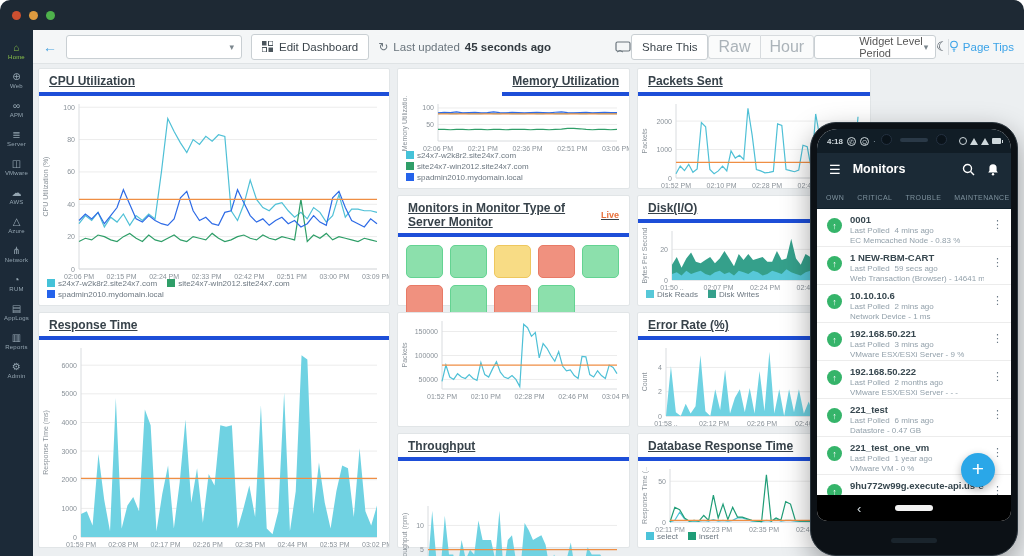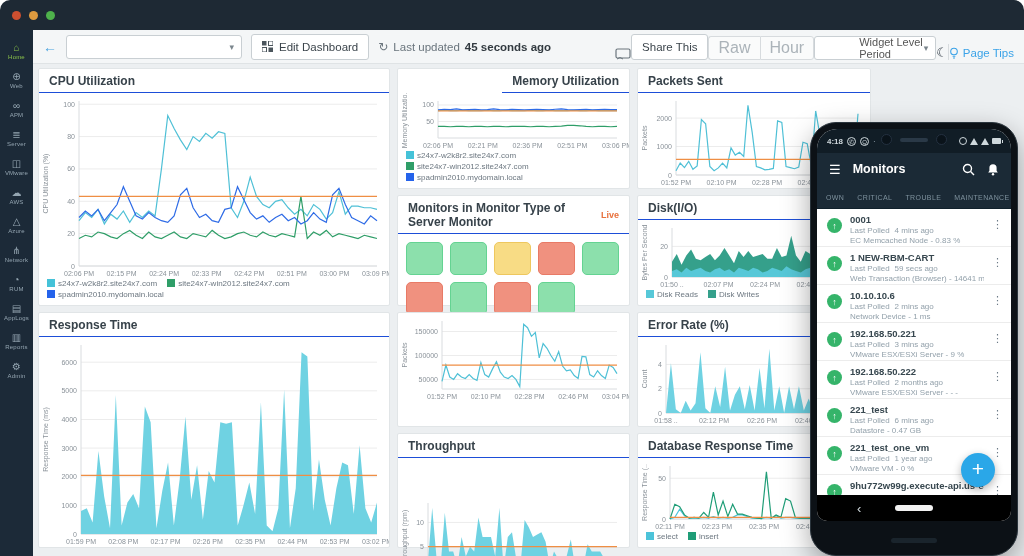--- a/index.html
+++ b/index.html
@@ -19,33 +19,33 @@
   .main{position:absolute;left:33px;top:30px;right:0;bottom:0;background:#eceff1;}
   .toolbar{height:34px;background:#f4f6f7;border-bottom:1px solid #dfe3e5;display:flex;align-items:center;padding:0 10px;gap:9px;font-size:11px;color:#5f6b73;}
   .back{color:#4aa3df;font-size:14px;cursor:pointer;}
   .select{background:#fff;border:1px solid #c9cfd3;border-radius:3px;height:24px;display:flex;align-items:center;justify-content:space-between;padding:0 7px;color:#555;cursor:pointer;}
   .dash-select{width:176px;}
   .caret{color:#7b868d;font-size:9px;}
   .btn{background:#fff;border:1px solid #c9cfd3;border-radius:3px;height:26px;display:flex;align-items:center;gap:6px;padding:0 10px;font-size:11.5px;color:#3c454c;font-family:inherit;cursor:pointer;}
   .updated{display:flex;align-items:center;gap:5px;color:#6a757d;font-size:11.5px;}
   .updated b{color:#323a40;}
   .refresh{font-size:12px;color:#6a757d;}
-  .tb-right{margin-left:auto;display:flex;align-items:flex-end;}
+  .tb-right{margin-left:auto;display:flex;align-items:center;}
   .seg{display:flex;}
   .seg .sbtn{background:#fafbfb;border:1px solid #d7dbde;color:#abb3b9;font-size:16px;height:24px;display:flex;align-items:center;padding:0 9px;cursor:pointer;}
   .seg .sbtn:first-child{border-radius:3px 0 0 3px;border-right:none;}
   .seg .sbtn:last-child{border-radius:0 3px 3px 0;}
   .period-select{width:122px;font-size:11px;padding-left:44px;}
   .moon{font-size:13px;color:#1e2934;cursor:pointer;}
   .vdiv{width:1px;height:16px;background:#d7dbde;}
   .pagetips{display:flex;align-items:center;gap:4px;color:#3ba3e8;font-size:11.5px;cursor:pointer;}
   
   .content{position:absolute;left:0;top:34px;right:0;bottom:0;}
   .card{position:absolute;background:#fff;border:1px solid #e1e5e7;border-radius:2px;display:flex;flex-direction:column;}
-  .card-title{font-size:12px;font-weight:bold;color:#37424a;padding:5px 10px 4px;border-bottom:1px solid #1d4ed8;display:flex;align-items:center;gap:6px;flex:none;}
+  .card-title{font-size:12px;font-weight:bold;color:#37424a;padding:5px 10px 4px;border-bottom:4px solid #1d4ed8;display:flex;align-items:center;gap:6px;flex:none;text-decoration:underline;}
   .live{color:#e8713c;font-size:9px;font-weight:bold;}
   .chart{flex:1;min-height:0;}
   .chart svg text{font-family:"Liberation Sans","DejaVu Sans",sans-serif;}
   .legend{display:flex;flex-wrap:wrap;gap:1px 10px;padding:0 8px 5px 8px;font-size:8px;color:#6c7780;flex:none;line-height:10px;}
   .lg-sw{display:inline-block;width:8px;height:8px;margin-right:3px;vertical-align:-1px;}
   .mgrid{flex:1;display:flex;flex-wrap:wrap;align-content:flex-start;gap:7px;padding:8px;}
   .mbox{width:37px;height:33px;border-radius:5px;border:1px solid transparent;cursor:pointer;}
   
   .phone{position:absolute;left:810px;top:122px;width:208px;height:434px;background:#0c1116;border:1px solid #2a343c;border-radius:26px;z-index:10;box-shadow:0 10px 28px rgba(0,0,0,.35);}
   .screen{position:absolute;left:6px;right:6px;top:6px;bottom:34px;border-radius:20px 20px 10px 10px;overflow:hidden;background:#fff;display:flex;flex-direction:column;}

